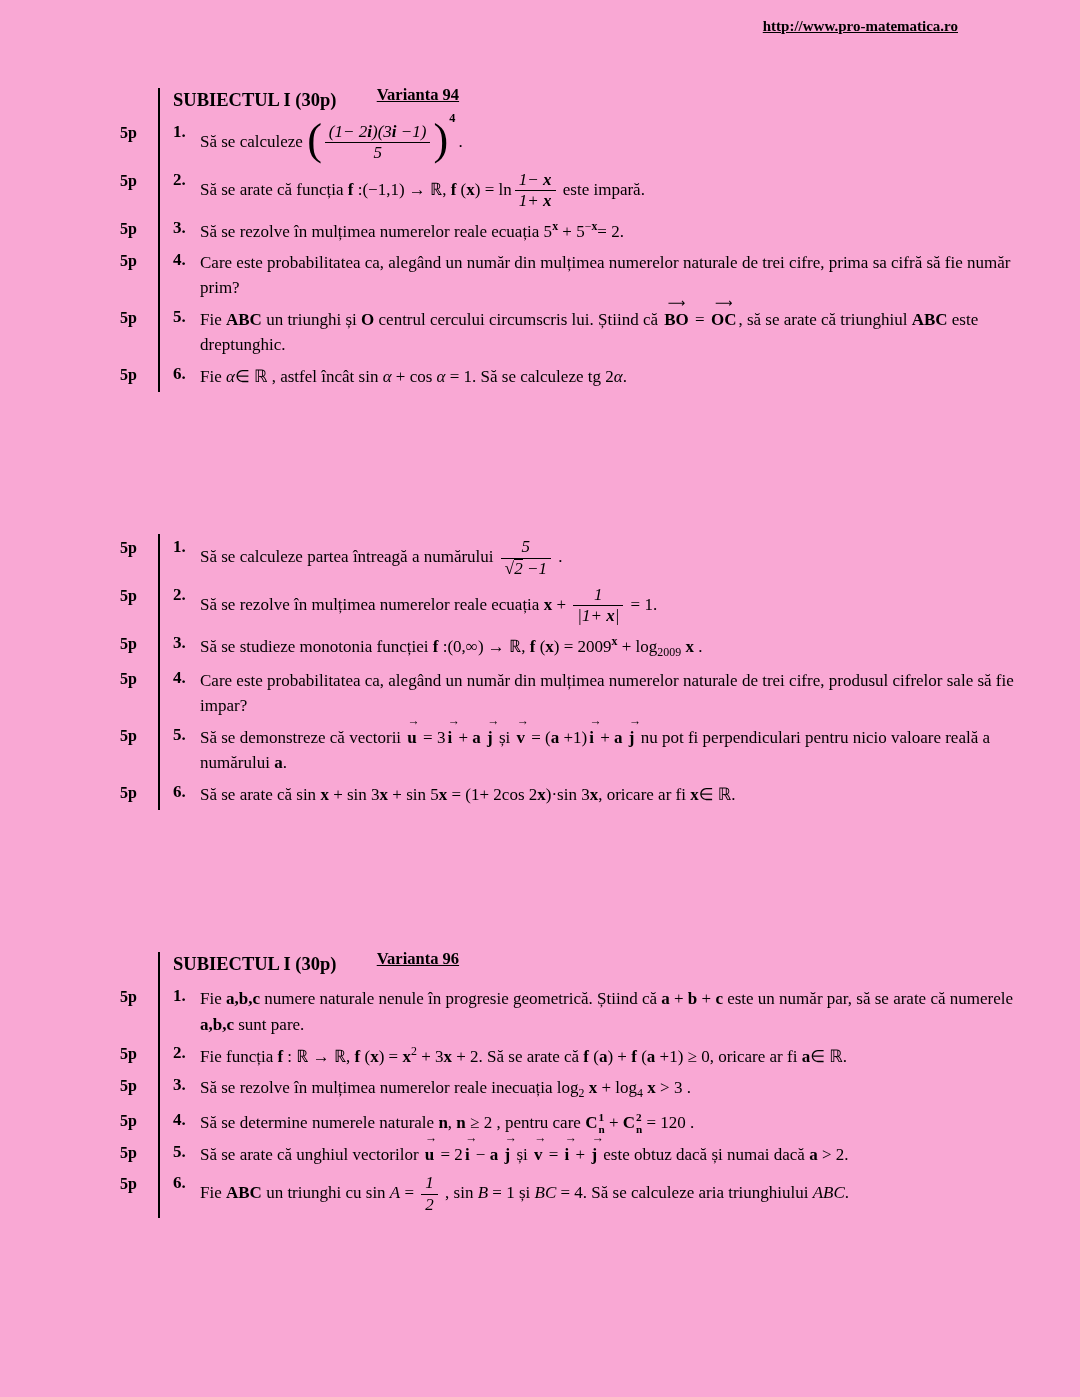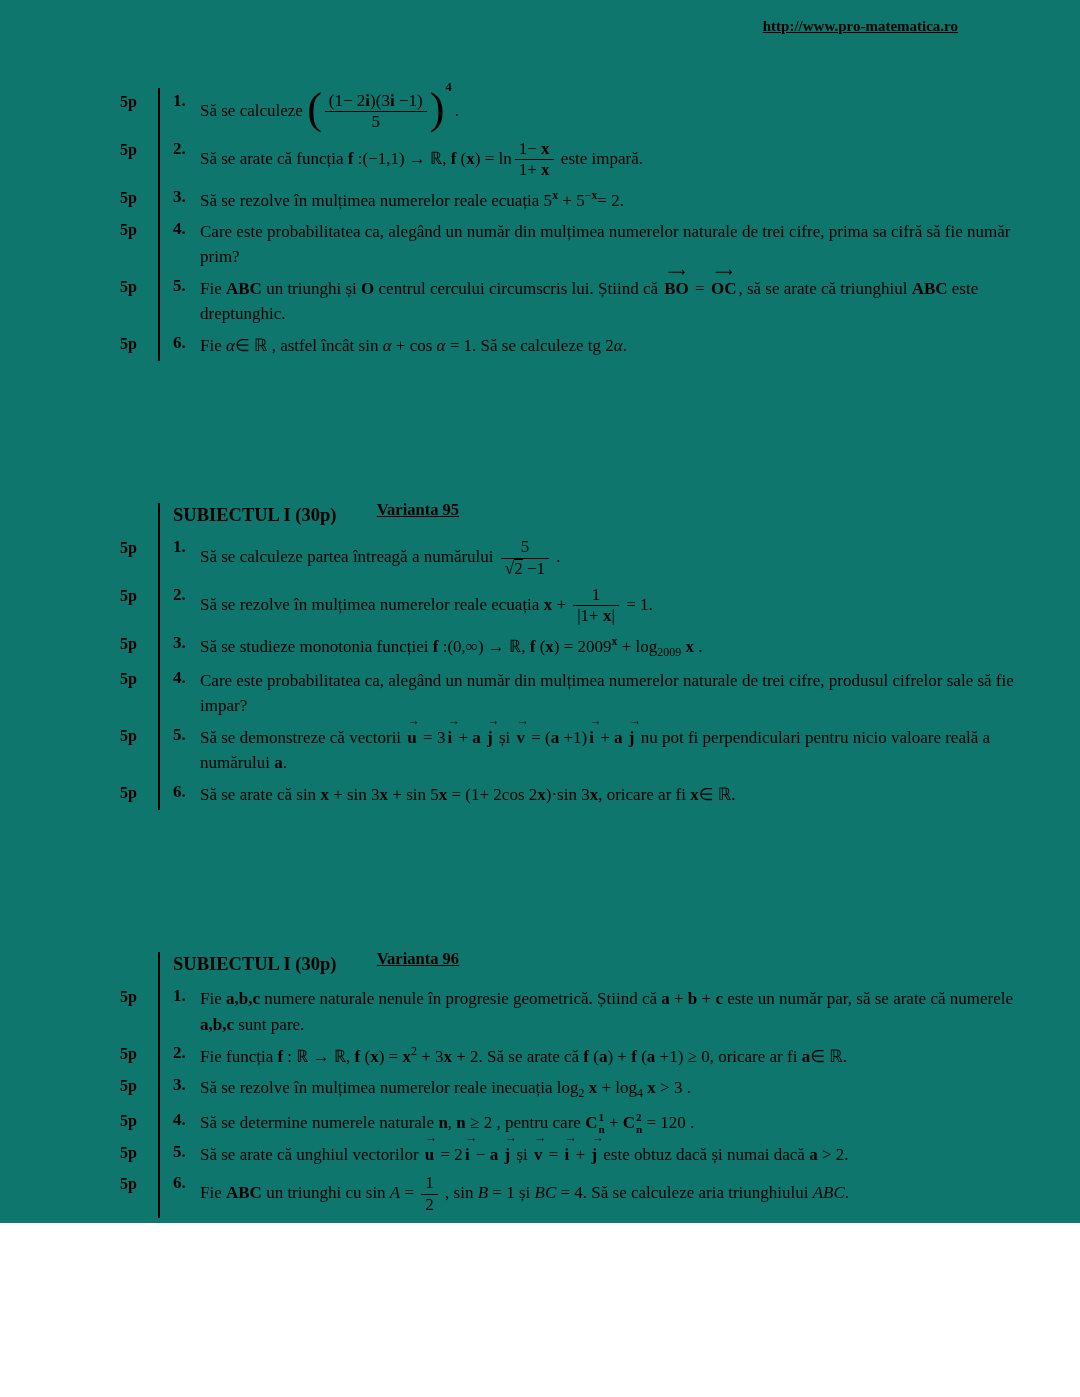--- a/index.html
+++ b/index.html
@@ -2,21 +2,21 @@
 <html><head>
 <meta charset="utf-8">
 <style>
   * { margin:0; padding:0; box-sizing:border-box; }
   html,body { background:#ffffff; }
   body {
     width:1080px; height:1397px;
     font-family:"Liberation Serif", serif;
     color:#000; font-size:17px;
   }
-  .page { position:relative; width:1080px; height:1223px; padding:88px 60px 0 120px; overflow:hidden; background:#0f766e; }
+  .page { position:relative; width:1080px; height:1397px; padding:88px 60px 0 120px; overflow:hidden; background:#f9a8d4; }
 
   .site-url {
     position:absolute; top:18px; right:122px;
     font-weight:bold; text-decoration:underline; font-size:15px;
     cursor:pointer;
   }
 
   .subiect { margin-bottom:142px; }
   .subiect:last-child { margin-bottom:8px; }
 
@@ -30,21 +30,21 @@
 
   .item-body { display:flex; }
   .item-num { width:27px; flex-shrink:0; font-weight:bold; }
   .item-text { flex:1; line-height:1.5; padding-right:4px; }
 
   
   sup { font-size:70%; }
   sub { font-size:70%;text-align:right; }
 
   .frac { display:inline-block; vertical-align:middle; text-align:center; margin:0 3px; }
-  .frac .num, .frac .den { display:block; padding:0 4px; line-height:1.2; }
+  .frac .num, .frac .den { display:block; padding:0 4px; line-height:1.2;font-style:italic; }
   .frac .den { border-top:1.4px solid #000; }
 
   .bigp { font-size:260%; font-weight:400; line-height:0; vertical-align:middle; position:relative; top:-3px; }
   .bigexp { font-size:72%; position:relative; top:-1.5em; left:1px; font-weight:bold; }
 
   .rad { }
   .radicand { display:inline-block; border-top:1.3px solid #000; line-height:1.1; }
 
   .vec { position:relative; display:inline-block; margin:0 2px; }
   .vec .arr { position:absolute; top:-0.8em; left:0; right:0; text-align:center; font-size:0.72em; line-height:1; }
@@ -52,102 +52,102 @@
   .stack { display:inline-block; vertical-align:-0.5em; font-size:66%; line-height:1.05; text-align:left; margin-left:1px; font-weight:bold; }
   .stack span { display:block; }
 </style>
 </head>
 <body>
 
 <div class="page">
   <div class="site-url">http://www.pro-matematica.ro</div>
   <div id="sections">
   <section class="subiect">
-
-  <div class="sec-row item-row">
-    <div class="pts-col">
-      <span class="pts">5p</span>
-    </div>
-    <div class="content-col">
-      <div class="item-body">
-        <span class="item-num">1.</span>
-        <span class="item-text">Să se calculeze <span class="bigp">(</span><span class="frac"><span class="num">(1− 2<b>i</b>)(3<b>i</b> −1)</span><span class="den">5</span></span><span class="bigp">)</span><sup class="bigexp">4</sup> .</span>
-      </div>
-    </div>
-  </div>
-
-  <div class="sec-row item-row">
-    <div class="pts-col">
-      <span class="pts">5p</span>
-    </div>
-    <div class="content-col">
-      <div class="item-body">
-        <span class="item-num">2.</span>
-        <span class="item-text">Să se arate că funcția <b>f</b> :(−1,1) → ℝ, <b>f</b> (<b>x</b>) = ln<span class="frac"><span class="num">1− <b>x</b></span><span class="den">1+ <b>x</b></span></span> este impară.</span>
-      </div>
-    </div>
-  </div>
-
-  <div class="sec-row item-row">
-    <div class="pts-col">
-      <span class="pts">5p</span>
-    </div>
-    <div class="content-col">
-      <div class="item-body">
-        <span class="item-num">3.</span>
-        <span class="item-text">Să se rezolve în mulțimea numerelor reale ecuația 5<sup><b>x</b></sup> + 5<sup>−<b>x</b></sup>= 2.</span>
-      </div>
-    </div>
-  </div>
-
-  <div class="sec-row item-row">
-    <div class="pts-col">
-      <span class="pts">5p</span>
-    </div>
-    <div class="content-col">
-      <div class="item-body">
-        <span class="item-num">4.</span>
-        <span class="item-text">Care este probabilitatea ca, alegând un număr din mulțimea numerelor naturale de trei cifre, prima sa cifră să fie număr prim?</span>
-      </div>
-    </div>
-  </div>
-
-  <div class="sec-row item-row">
-    <div class="pts-col">
-      <span class="pts">5p</span>
-    </div>
-    <div class="content-col">
-      <div class="item-body">
-        <span class="item-num">5.</span>
-        <span class="item-text">Fie <b>ABC</b> un triunghi și <b>O</b> centrul cercului circumscris lui. Știind că <span class="vec"><span class="arr">⟶</span><b>BO</b></span> = <span class="vec"><span class="arr">⟶</span><b>OC</b></span>, să se arate că triunghiul <b>ABC</b> este dreptunghic.</span>
-      </div>
-    </div>
-  </div>
-
-  <div class="sec-row item-row">
-    <div class="pts-col">
-      <span class="pts">5p</span>
-    </div>
-    <div class="content-col">
-      <div class="item-body">
-        <span class="item-num">6.</span>
-        <span class="item-text">Fie <i>α</i>∈ ℝ , astfel încât sin <i>α</i> + cos <i>α</i> = 1. Să se calculeze tg 2<i>α</i>.</span>
-      </div>
-    </div>
-  </div>
-</section>
-
-  <section class="subiect">
     <div class="sec-row section-header">
       <div class="pts-col"></div>
       <div class="content-col">
         <span class="section-title">SUBIECTUL I (30p)</span>
-        <span class="variant">Varianta 95</span>
-      </div>
-    </div>
+        <span class="variant">Varianta 94</span>
+      </div>
+    </div>
+
+  <div class="sec-row item-row">
+    <div class="pts-col">
+      <span class="pts">5p</span>
+    </div>
+    <div class="content-col">
+      <div class="item-body">
+        <span class="item-num">1.</span>
+        <span class="item-text">Să se calculeze <span class="bigp">(</span><span class="frac"><span class="num">(1− 2<b>i</b>)(3<b>i</b> −1)</span><span class="den">5</span></span><span class="bigp">)</span><sup class="bigexp">4</sup> .</span>
+      </div>
+    </div>
+  </div>
+
+  <div class="sec-row item-row">
+    <div class="pts-col">
+      <span class="pts">5p</span>
+    </div>
+    <div class="content-col">
+      <div class="item-body">
+        <span class="item-num">2.</span>
+        <span class="item-text">Să se arate că funcția <b>f</b> :(−1,1) → ℝ, <b>f</b> (<b>x</b>) = ln<span class="frac"><span class="num">1− <b>x</b></span><span class="den">1+ <b>x</b></span></span> este impară.</span>
+      </div>
+    </div>
+  </div>
+
+  <div class="sec-row item-row">
+    <div class="pts-col">
+      <span class="pts">5p</span>
+    </div>
+    <div class="content-col">
+      <div class="item-body">
+        <span class="item-num">3.</span>
+        <span class="item-text">Să se rezolve în mulțimea numerelor reale ecuația 5<sup><b>x</b></sup> + 5<sup>−<b>x</b></sup>= 2.</span>
+      </div>
+    </div>
+  </div>
+
+  <div class="sec-row item-row">
+    <div class="pts-col">
+      <span class="pts">5p</span>
+    </div>
+    <div class="content-col">
+      <div class="item-body">
+        <span class="item-num">4.</span>
+        <span class="item-text">Care este probabilitatea ca, alegând un număr din mulțimea numerelor naturale de trei cifre, prima sa cifră să fie număr prim?</span>
+      </div>
+    </div>
+  </div>
+
+  <div class="sec-row item-row">
+    <div class="pts-col">
+      <span class="pts">5p</span>
+    </div>
+    <div class="content-col">
+      <div class="item-body">
+        <span class="item-num">5.</span>
+        <span class="item-text">Fie <b>ABC</b> un triunghi și <b>O</b> centrul cercului circumscris lui. Știind că <span class="vec"><span class="arr">⟶</span><b>BO</b></span> = <span class="vec"><span class="arr">⟶</span><b>OC</b></span>, să se arate că triunghiul <b>ABC</b> este dreptunghic.</span>
+      </div>
+    </div>
+  </div>
+
+  <div class="sec-row item-row">
+    <div class="pts-col">
+      <span class="pts">5p</span>
+    </div>
+    <div class="content-col">
+      <div class="item-body">
+        <span class="item-num">6.</span>
+        <span class="item-text">Fie <i>α</i>∈ ℝ , astfel încât sin <i>α</i> + cos <i>α</i> = 1. Să se calculeze tg 2<i>α</i>.</span>
+      </div>
+    </div>
+  </div>
+</section>
+
+  <section class="subiect">
 
   <div class="sec-row item-row">
     <div class="pts-col">
       <span class="pts">5p</span>
     </div>
     <div class="content-col">
       <div class="item-body">
         <span class="item-num">1.</span>
         <span class="item-text">Să se calculeze partea întreagă a numărului <span class="frac"><span class="num">5</span><span class="den"><span class="rad">√</span><span class="radicand">2</span> −1</span></span> .</span>
       </div>

